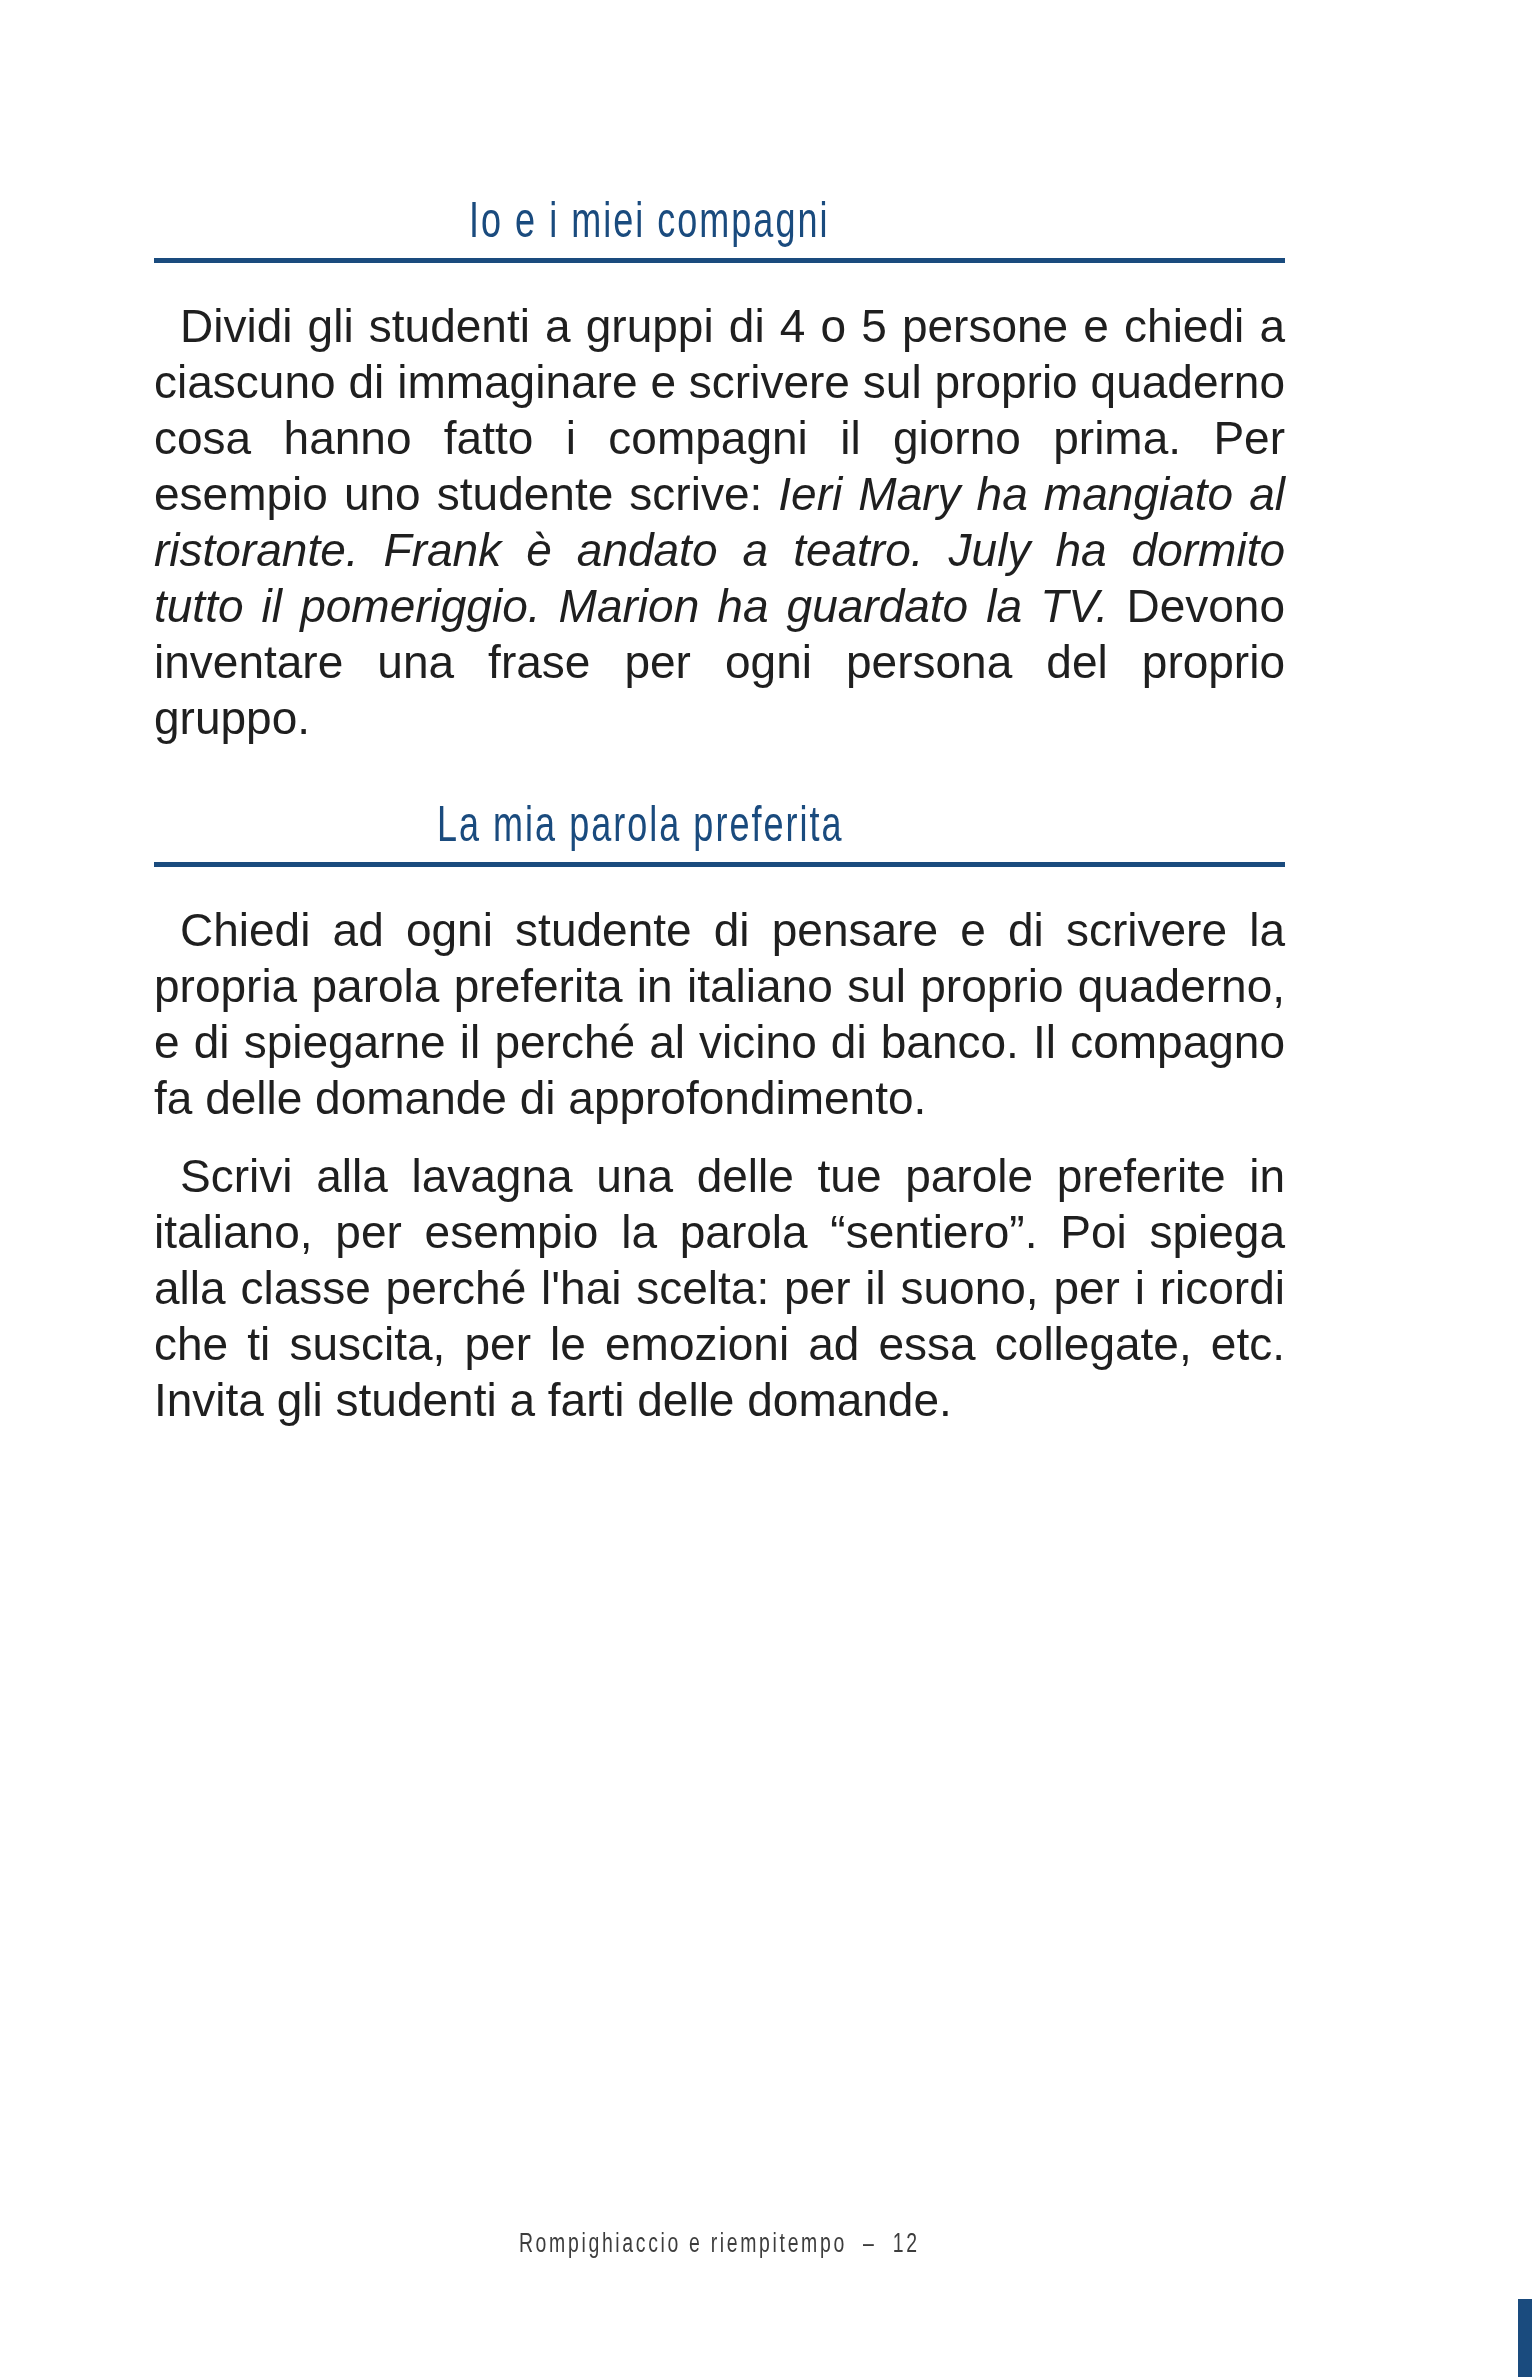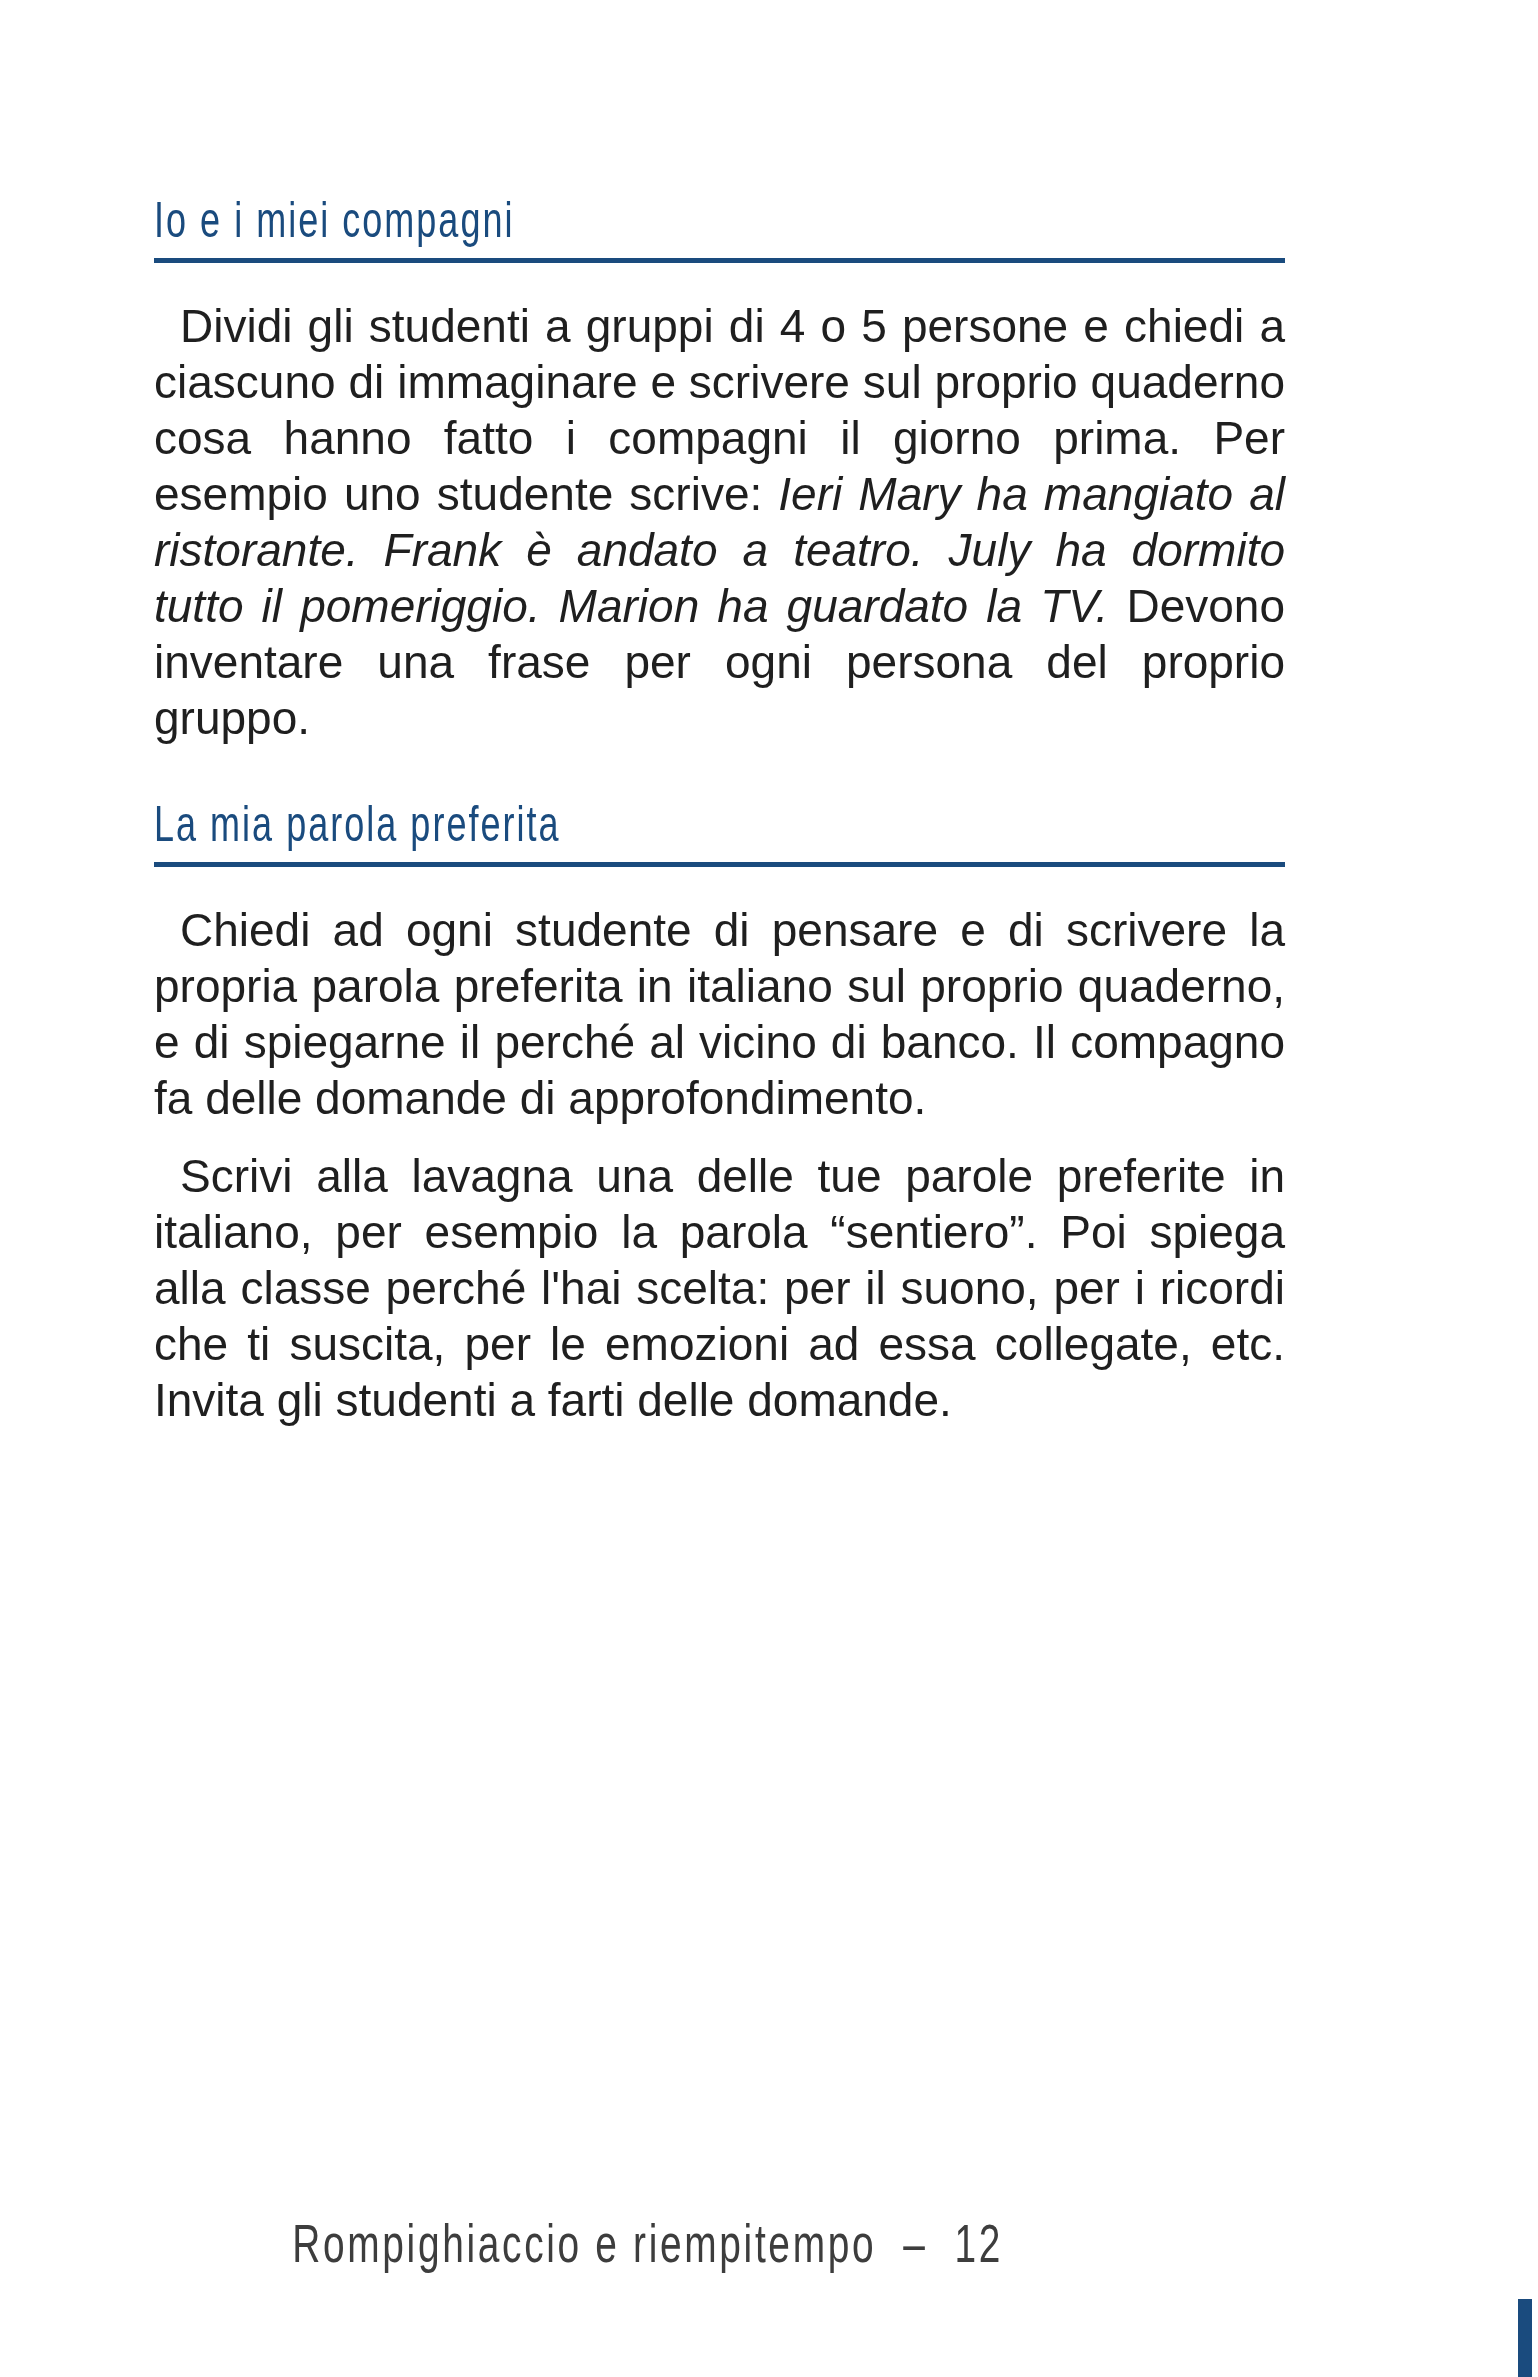--- a/index.html
+++ b/index.html
@@ -21,20 +21,21 @@
     width: 1131px;
   }
   h1.section-heading {
     margin: 0;
     padding: 0 0 1.9px 0;
     color: #1a4b7e;
     border-bottom: 5.6px solid #1a4b7e;
     font-size: 50px;
     line-height: 71px;
     font-weight: 500;
+    text-align: center;
   }
   h1.section-heading + p {
     margin-top: 35px;
   }
   h1.second {
     margin-top: 43px;
   }
   .hand {
     display: inline-block;
     transform: scaleX(0.72);
@@ -51,23 +52,23 @@
     color: #1f1f1f;
   }
   .run-italic {
     font-style: italic;
   }
   .page-footer {
     position: absolute;
     left: 154px;
     top: 2219px;
     width: 1131px;
-    text-align: left;
+    text-align: center;
     color: #3d3d3d;
-    font-size: 54px;
+    font-size: 27px;
     line-height: 48px;
   }
   .page-footer .hand {
     transform: scaleX(0.72);
     transform-origin: 50% 50%;
     letter-spacing: 3.7px;
   }
   .edge-tab {
     position: absolute;
     right: 5.6px;

